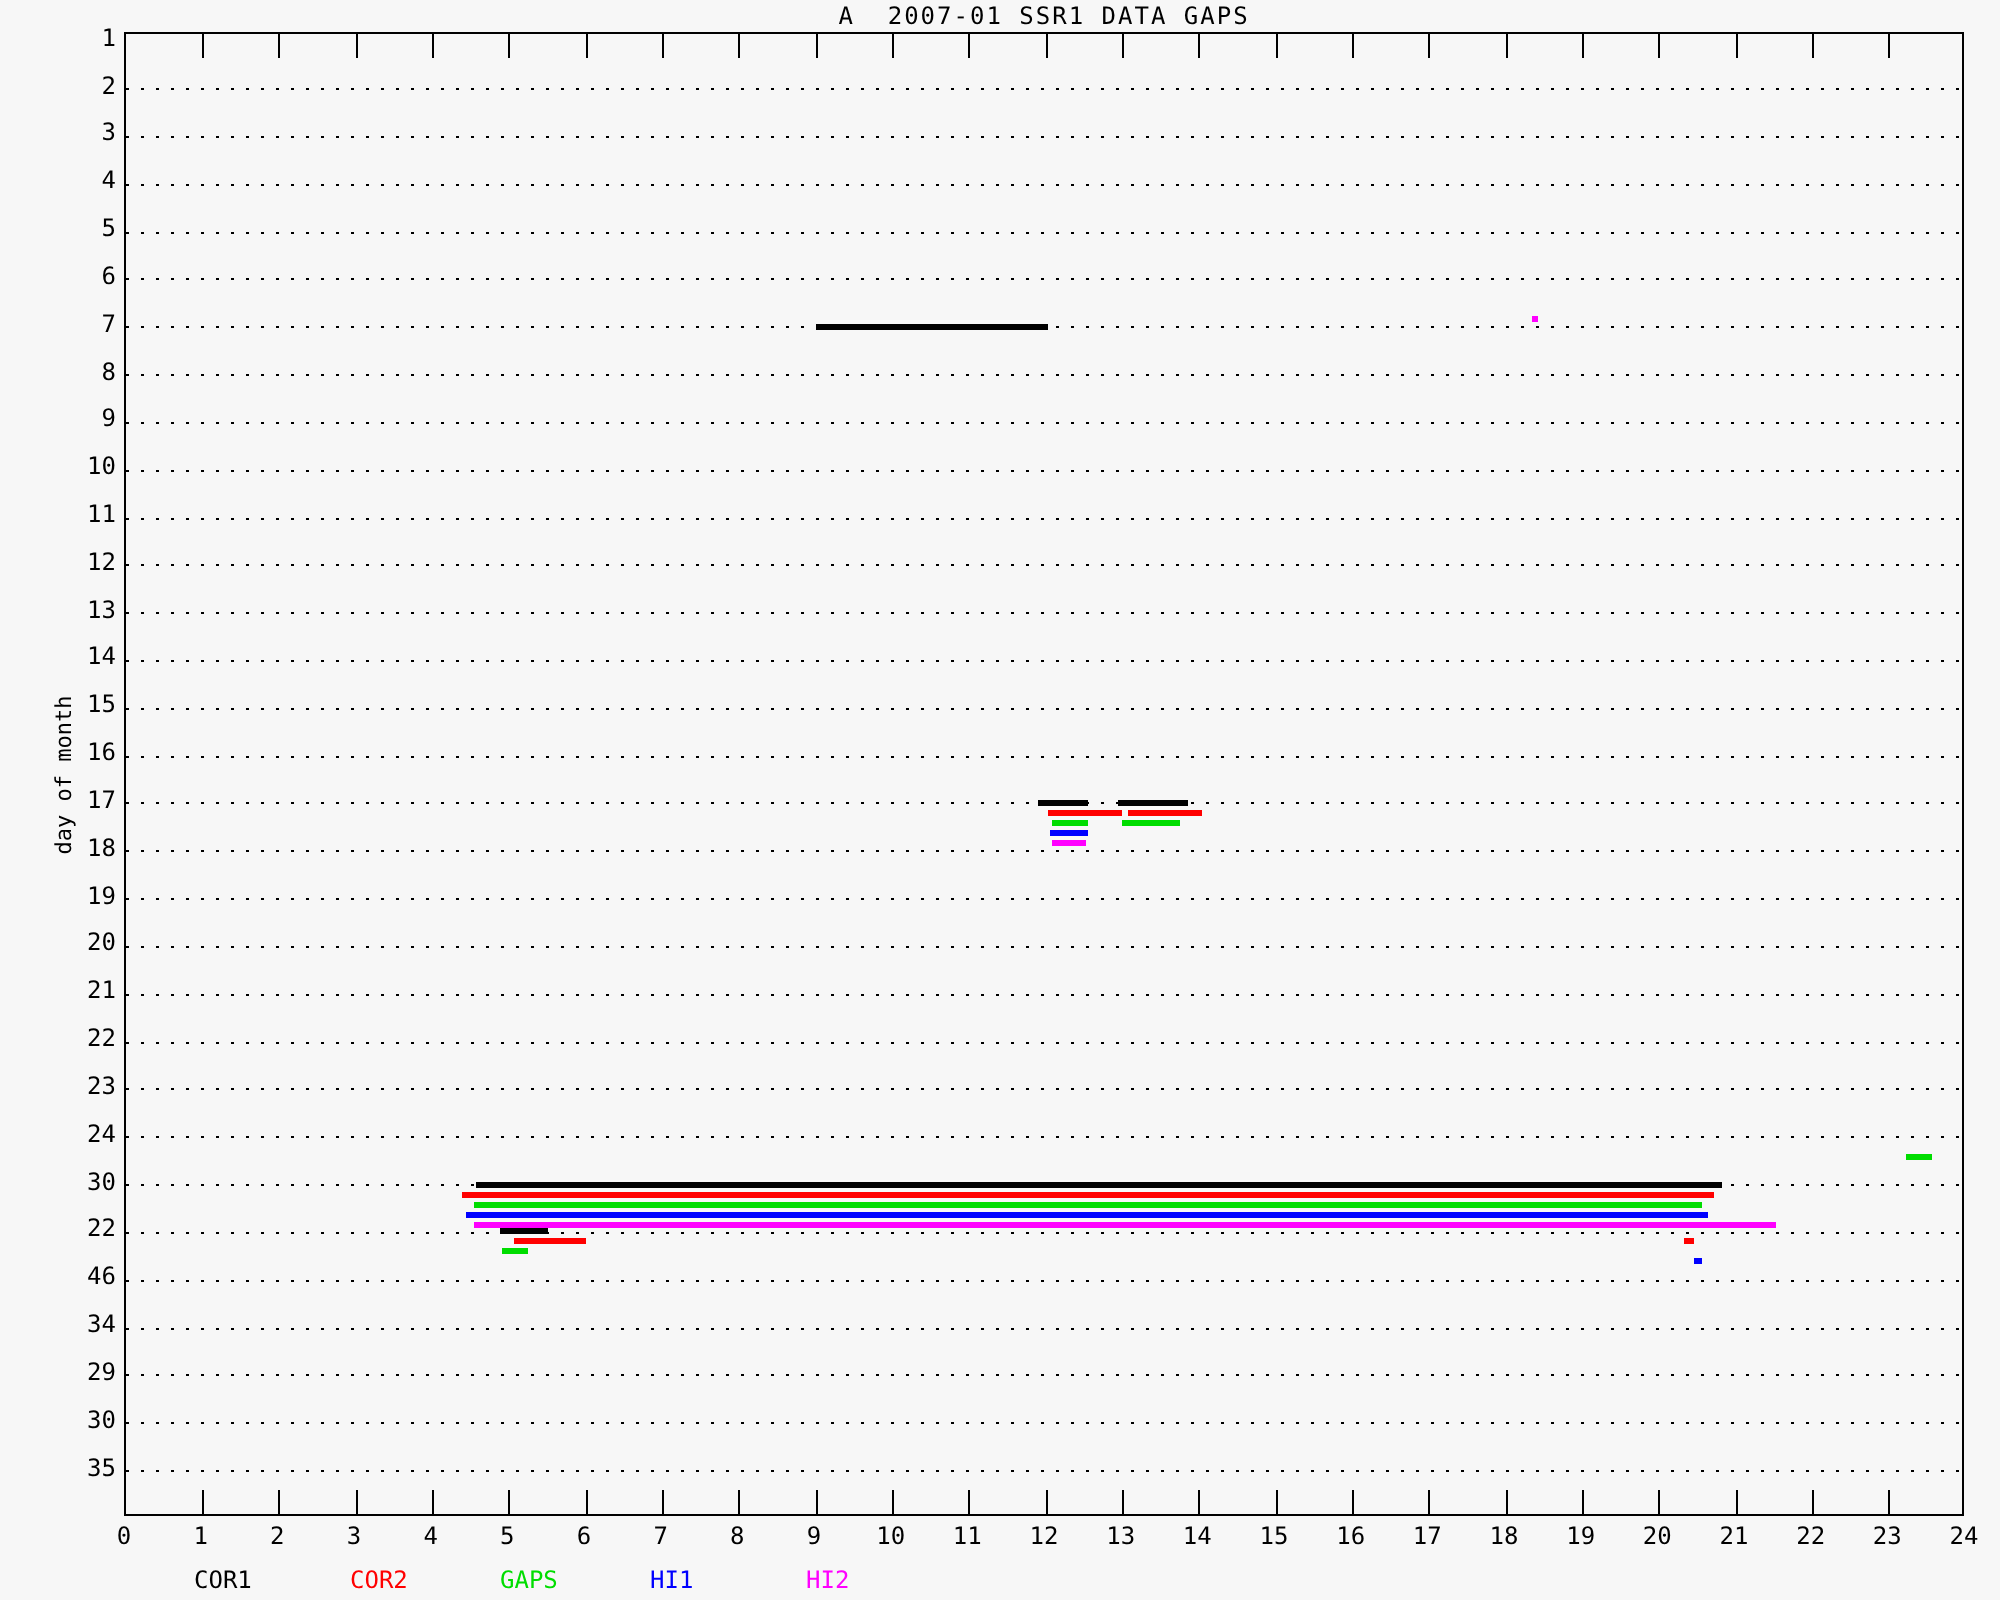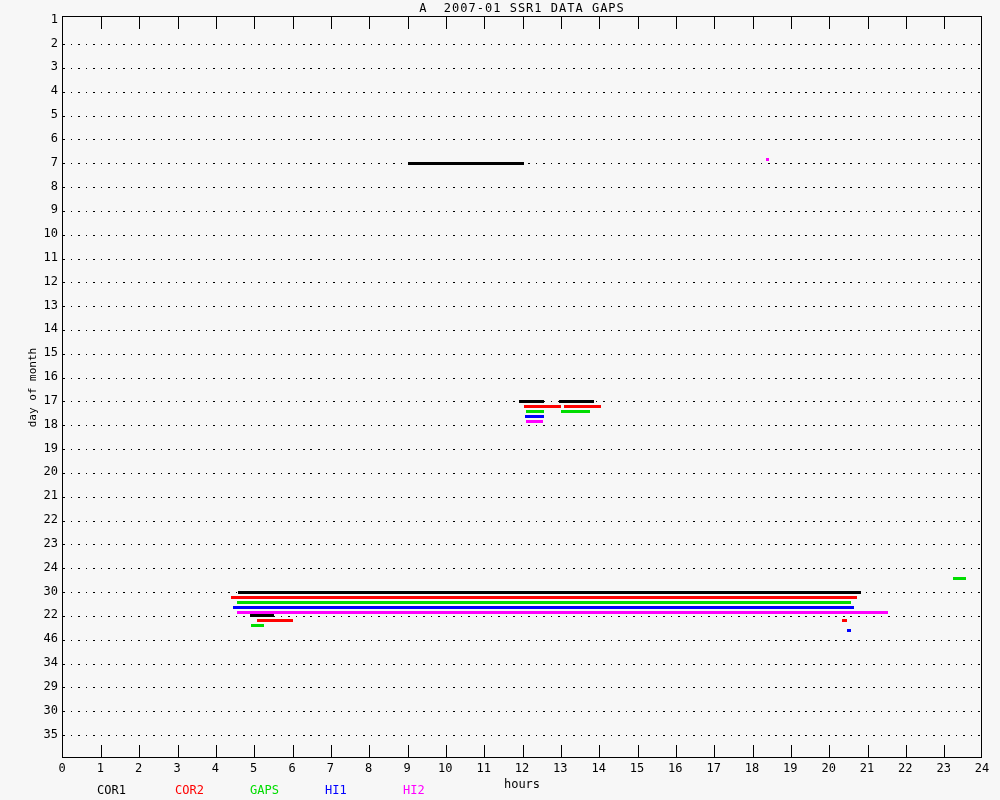--- a/index.html
+++ b/index.html
@@ -117,21 +117,20 @@
       <div class="seg" style="background: rgb(0, 221, 0); left: 890.483px; width: 12.2667px; top: 559.79px;"></div>
       <div class="seg" style="background: rgb(0, 221, 0); left: 174.033px; width: 614.1px; top: 583.62px;"></div>
       <div class="seg" style="background: rgb(0, 221, 0); left: 187.833px; width: 13.4167px; top: 607.45px;"></div>
       <div class="seg" style="background: rgb(0, 0, 255); left: 461.917px; width: 19.1667px; top: 397.98px;"></div>
       <div class="seg" style="background: rgb(0, 0, 255); left: 169.817px; width: 621.383px; top: 588.62px;"></div>
       <div class="seg" style="background: rgb(0, 0, 255); left: 783.917px; width: 3.83333px; top: 612.45px;"></div>
       <div class="seg" style="background: rgb(255, 0, 255); left: 702.65px; width: 3.45px; top: 140.85px;"></div>
       <div class="seg" style="background: rgb(255, 0, 255); left: 463.067px; width: 16.8667px; top: 402.98px;"></div>
       <div class="seg" style="background: rgb(255, 0, 255); left: 174.033px; width: 650.9px; top: 593.62px;"></div>
     </div>
-  <div id="x-axis-title">hours</div>
   <div id="legend">
       <div class="legend-item" style="left: 97px; color: rgb(0, 0, 0);">COR1</div>
       <div class="legend-item" style="left: 175px; color: rgb(255, 0, 0);">COR2</div>
       <div class="legend-item" style="left: 250px; color: rgb(0, 221, 0);">GAPS</div>
       <div class="legend-item" style="left: 325px; color: rgb(0, 0, 255);">HI1</div>
       <div class="legend-item" style="left: 403px; color: rgb(255, 0, 255);">HI2</div>
     </div>
 <div class="y-num" style="left: 32px; top: 12.7px;">1</div>
     <div class="y-num" style="left: 32px; top: 36.53px;">2</div>
     <div class="y-num" style="left: 32px; top: 60.36px;">3</div>

